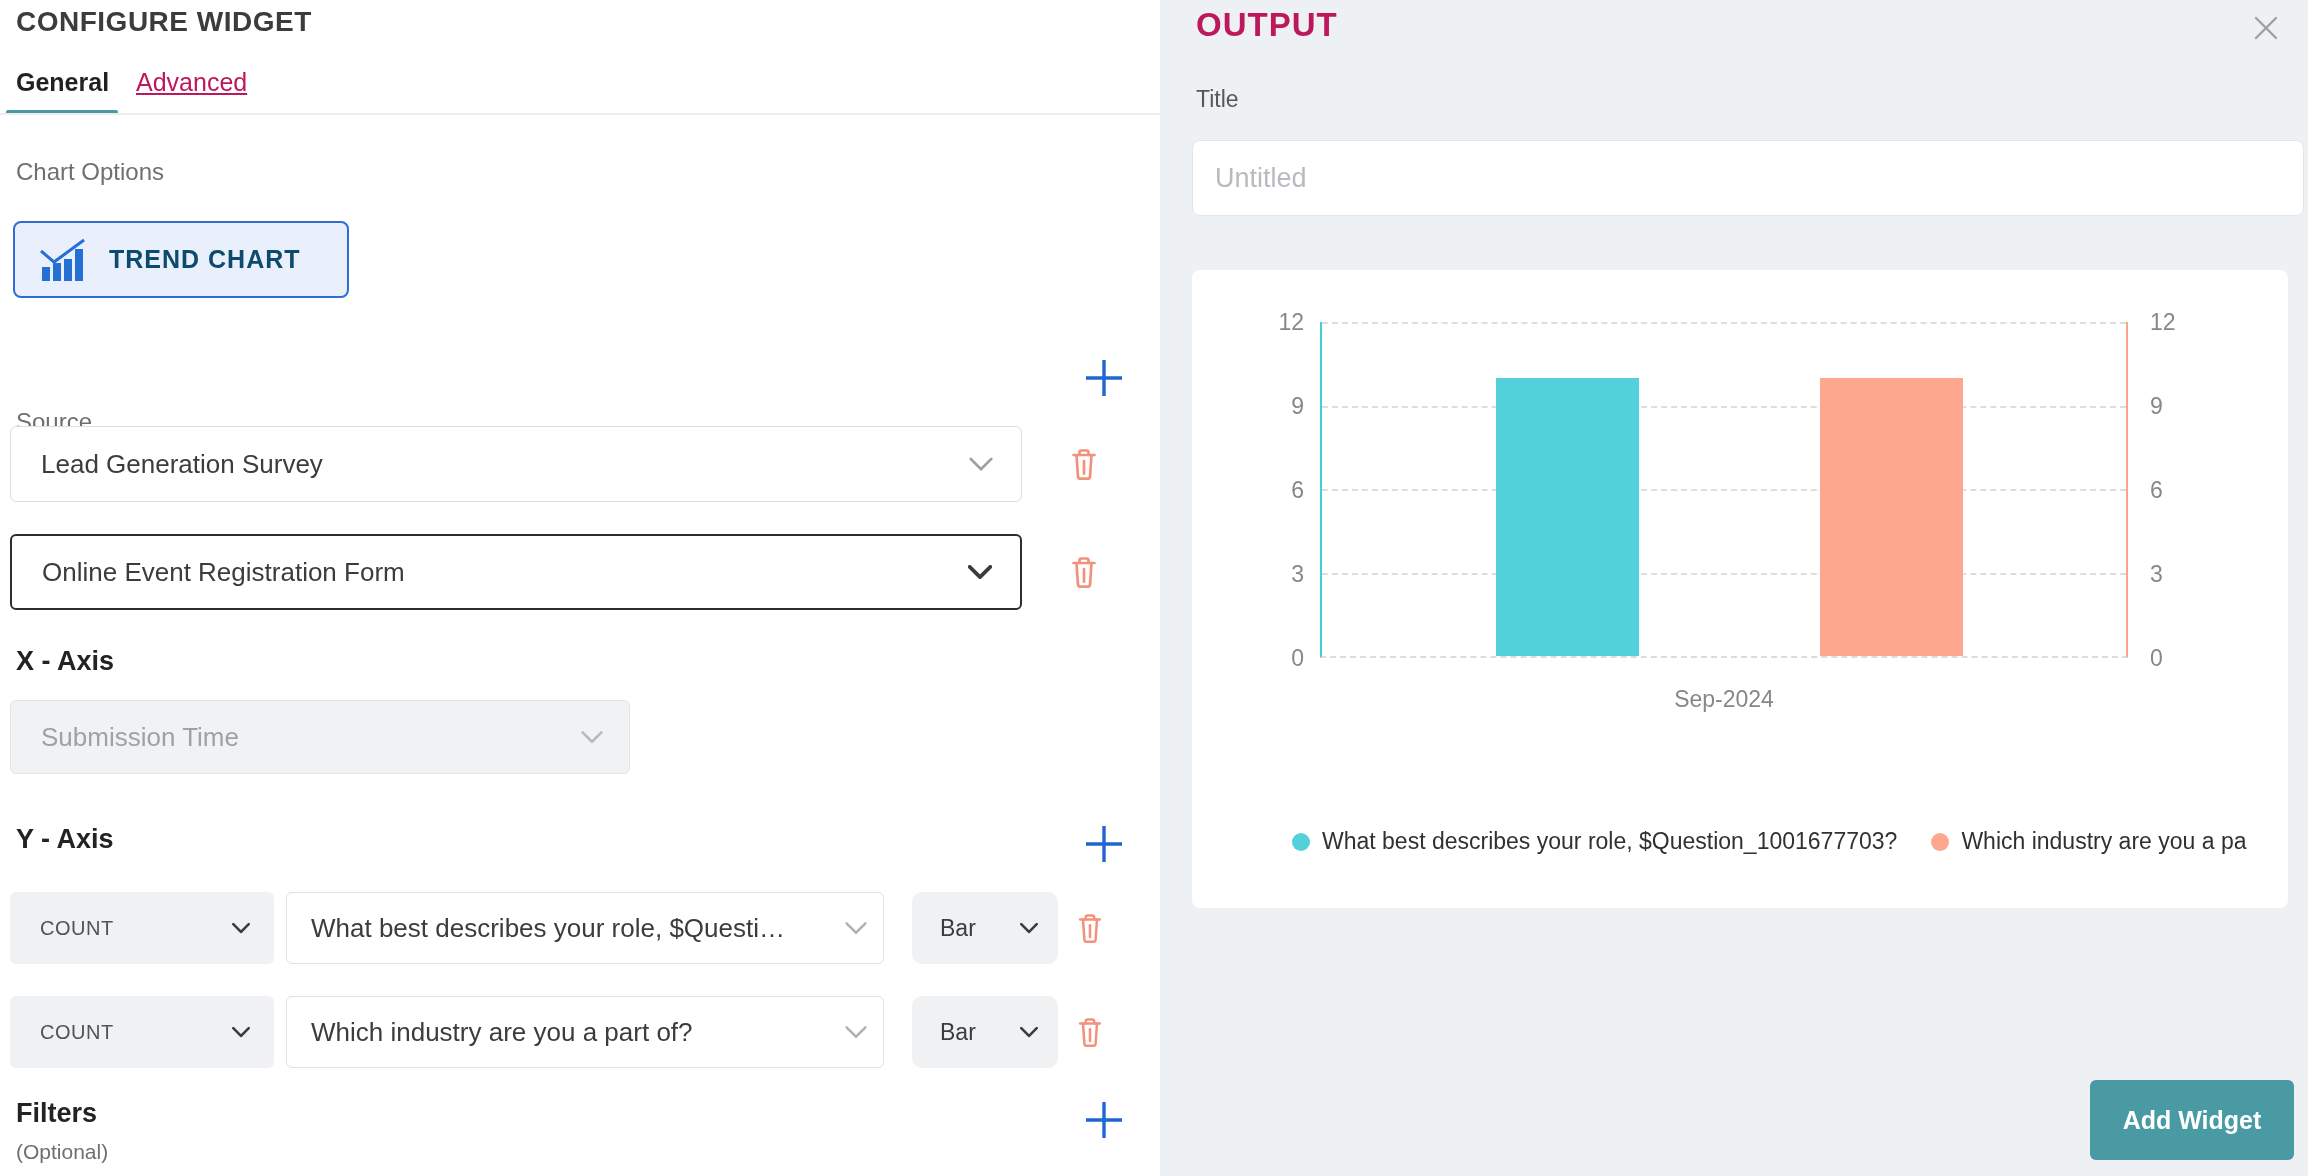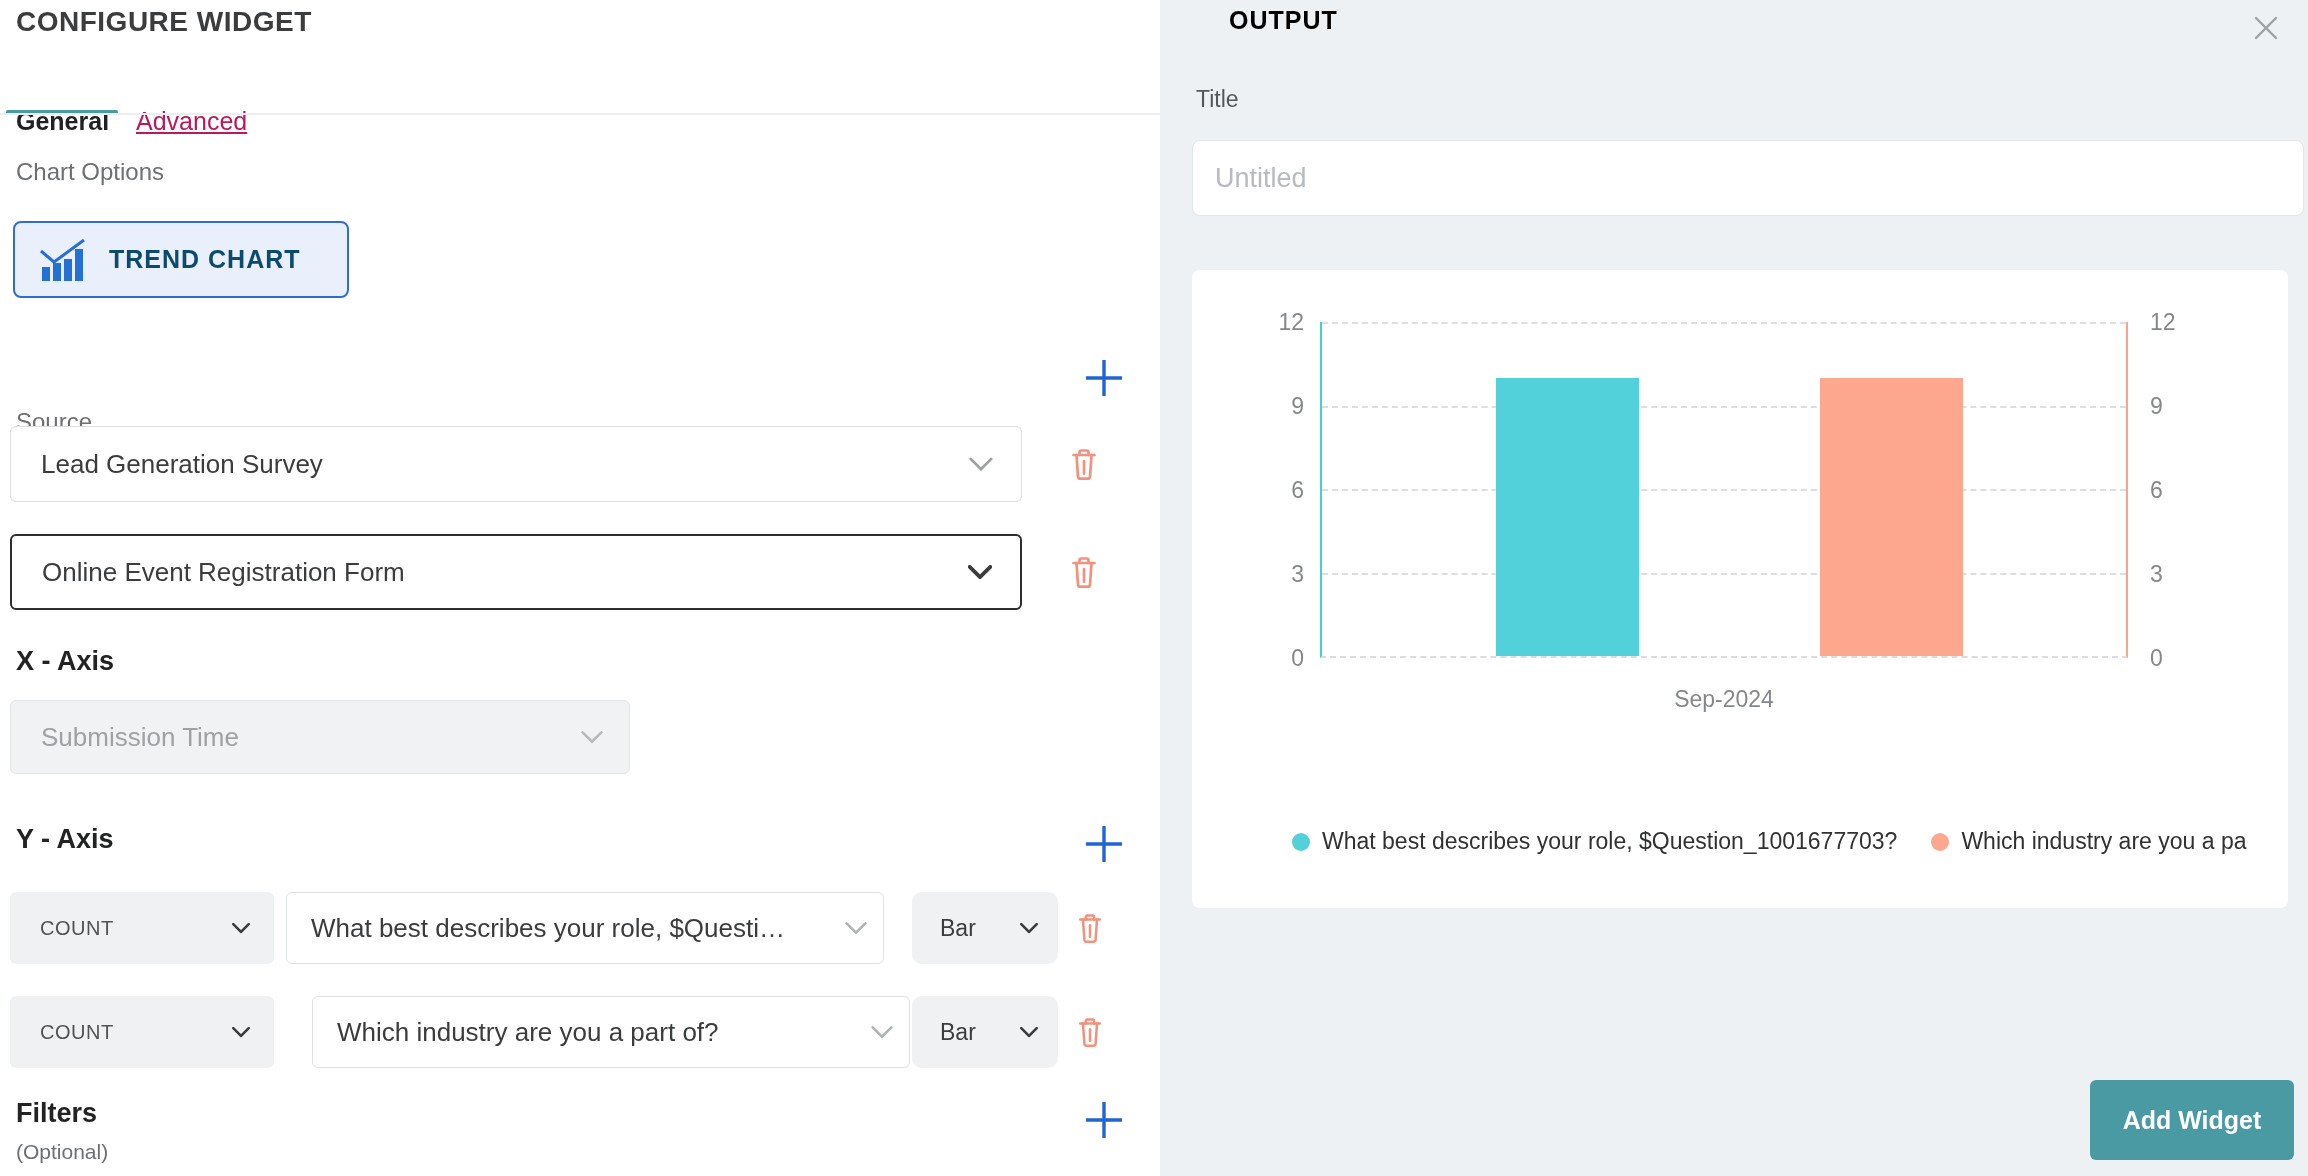--- a/index.html
+++ b/index.html
@@ -3,21 +3,21 @@
 <meta charset="utf-8">
 <style>
   * { margin:0; padding:0; box-sizing:border-box; }
   html,body { width:2308px; height:1176px; }
   body { font-family:"Liberation Sans","DejaVu Sans",sans-serif; background:#ffffff; overflow:hidden; }
   #app { position:relative; width:2308px; height:1176px; }
 
   
   #left { position:absolute; left:0; top:0; width:1256px; height:1176px; background:#ffffff; }
   .cfg-title { position:absolute; left:16px; top:6px; font-size:28px; font-weight:700; color:#3a3c3e; letter-spacing:.5px; }
-  .tab { position:absolute; top:68px; font-size:25px; cursor:pointer;margin-top:39px; }
+  .tab { position:absolute; top:68px; font-size:25px; cursor:pointer; }
   .tab-general { left:16px; color:#1f2123; font-weight:700; }
   .tab-advanced { left:136px; color:#be185d;text-decoration:underline; }
   .tab-underline { position:absolute; left:6px; top:110px; width:112px; height:5px; background:#4a9aa4; border-radius:2px; }
   .tab-divider { position:absolute; left:0; top:113px; width:1160px; height:2px; background:#ecedee; }
 
   .section-label { position:absolute; left:16px; font-size:24px; color:#6d7073; }
   .bold-label { position:absolute; left:16px; font-size:27px; font-weight:700; color:#212325; }
 
   .trend-btn { position:absolute; left:13px; top:221px; width:336px; height:77px; background:#e9effb;
     border:2px solid #2f6cd4; border-radius:8px; display:flex; align-items:center; gap:22px; padding-left:24px; cursor:pointer; }
@@ -39,21 +39,21 @@
   .yrow-agg .val { font-size:20px; color:#515456; letter-spacing:.5px; }
   .yrow-field { left:286px; width:598px; height:72px; border:1.5px solid #dfe1e3; }
   .yrow-field .val { font-size:26px; padding-left:24px; max-width:530px; }
   .yrow-type { left:912px; width:146px; height:72px; background:#f0f1f3;border-radius:10px; }
   .yrow-type .val { font-size:23px; padding-left:28px; }
 
   .optional-label { position:absolute; left:16px; top:1140px; font-size:21px; color:#6d7073; }
 
   
   #right { position:absolute; left:1160px; top:0; width:1148px; height:1176px; background:#eef1f4; }
-  .out-title { position:absolute; left:36px; top:6px; font-size:25px; font-weight:700; color:#000000; letter-spacing:1px;margin-left:33px; }
+  .out-title { position:absolute; left:36px; top:6px; font-size:33px; font-weight:700; color:#be185d; letter-spacing:1px; }
   .close-btn { position:absolute; right:24px; top:10px; width:36px; height:36px; display:flex; align-items:center; justify-content:center; cursor:pointer; }
   .title-label { position:absolute; left:36px; top:86px; font-size:23px; color:#55585b; }
   .title-input { position:absolute; left:32px; top:140px; width:1112px; height:76px; background:#fff;
     border:1px solid #e3e6e9; border-radius:8px; font-size:27px; color:#3a3c3e; padding:0 22px;
     font-family:"Liberation Sans","DejaVu Sans",sans-serif; outline:none; }
   .title-input::placeholder { color:#b7bbbf; }
 
   .chart-card { position:absolute; left:32px; top:270px; width:1096px; height:638px; background:#fff; border-radius:8px; overflow:hidden; }
   .plot { position:absolute; left:128px; top:52px; width:808px; height:336px;
     border-left:2px solid #3fd0d8; border-right:2px solid #fba48b; border-bottom:2px dashed #dcdcdc; }
@@ -206,21 +206,21 @@
     </div>
 
     <div class="select yrow-agg" style="top:996px;">
       <span class="val">COUNT</span>
       <span class="chev" style="right:24px; color:#3a3c3e;">
         <svg width="18" height="11" viewBox="0 0 14 8">
             <path d="M1 1 L7 7 L13 1" fill="none" stroke="currentColor" stroke-width="2" stroke-linecap="round"></path>
           </svg>
       </span>
     </div>
-    <div class="select yrow-field" style="top:996px;margin-left:26px;">
+    <div class="select yrow-field" style="top:996px;">
       <span class="val">Which industry are you a part of?</span>
       <span class="chev" style="right:16px; color:#b0b3b6;">
         <svg width="22" height="13" viewBox="0 0 14 8">
             <path d="M1 1 L7 7 L13 1" fill="none" stroke="currentColor" stroke-width="1.6" stroke-linecap="round"></path>
           </svg>
       </span>
     </div>
     <div class="select yrow-type" style="top:996px;">
       <span class="val">Bar</span>
       <span class="chev" style="right:20px; color:#3a3c3e;">

